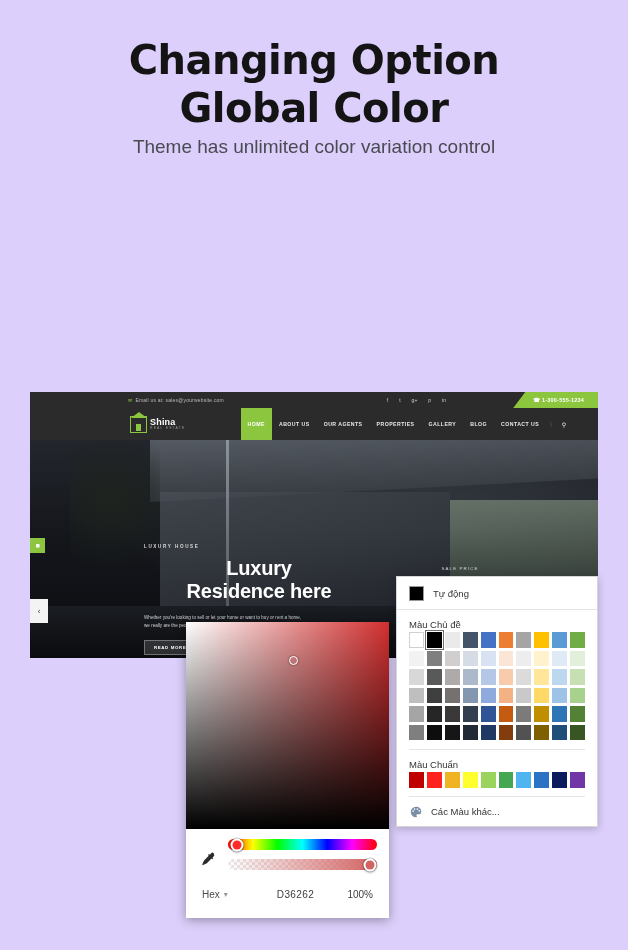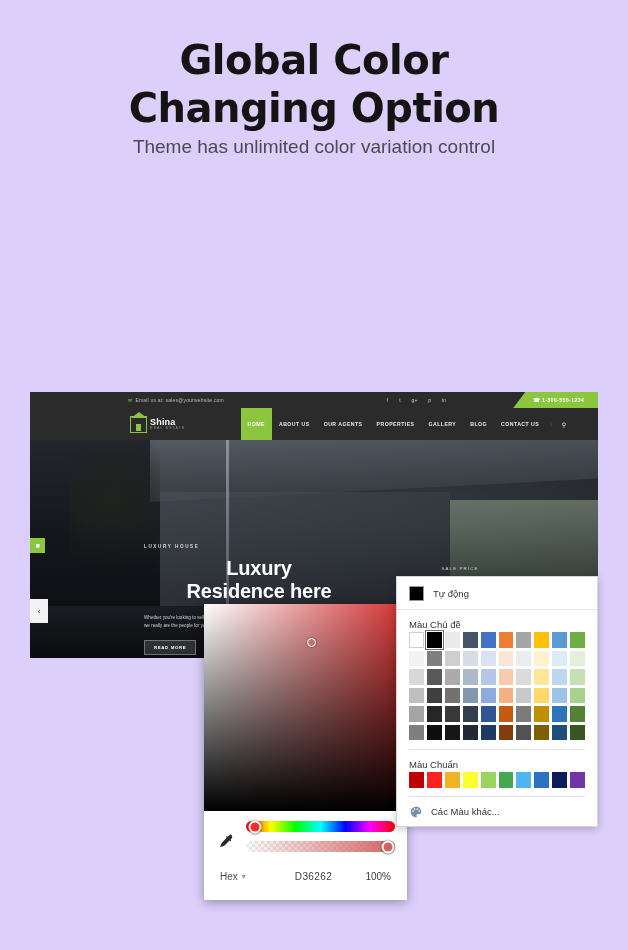--- a/index.html
+++ b/index.html
@@ -183,25 +183,24 @@
   .price-card {
     position:absolute; left:372px; top:126px; width:116px;
     text-align:center; color:#fff;
   }
   .price-label { font-size:4.4px; letter-spacing:1.1px; color:#d7d7d7; }
   .price-val { font-size:15px; font-weight:bold; margin-top:3px; letter-spacing:.3px; }
   .price-note { font-size:4.4px; margin-top:4px; color:#d7d7d7; }
 
   
   .picker {
-    position:absolute; left:186px; top:604px;
+    position:absolute; left:186px; top:622px;
     width:203px; height:296px;
     background:#fff;
     box-shadow:0 2px 10px rgba(0,0,0,.35);
-    margin-left:18px;
   }
   .sv-area {
     position:relative; width:203px; height:207px;
     background:
       linear-gradient(to top, #000 0%, rgba(0,0,0,0) 100%),
       linear-gradient(to right, #fff 0%, #D32F2F 100%);
   }
   .sv-handle {
     position:absolute; left:103px; top:34px;
     width:9px; height:9px; border:1.6px solid #fff; border-radius:50%;
@@ -264,22 +263,22 @@
     margin:8px 12px 0 12px; padding-top:8px;
     border-top:1px solid #e4e4e4;
     font-size:9.5px; color:#333;
   }
 </style>
 </head>
 <body>
 
 <div class="page-head">
   <div class="page-title">
+    <div>Changing Option</div>
     <div>Global Color</div>
-    <div>Changing Option</div>
   </div>
   <div class="page-sub">
     <div>Theme has unlimited color variation control</div>
   </div>
 </div>
 
 <div class="shot">
 
   <div class="topbar">
     <div class="topbar-email">

